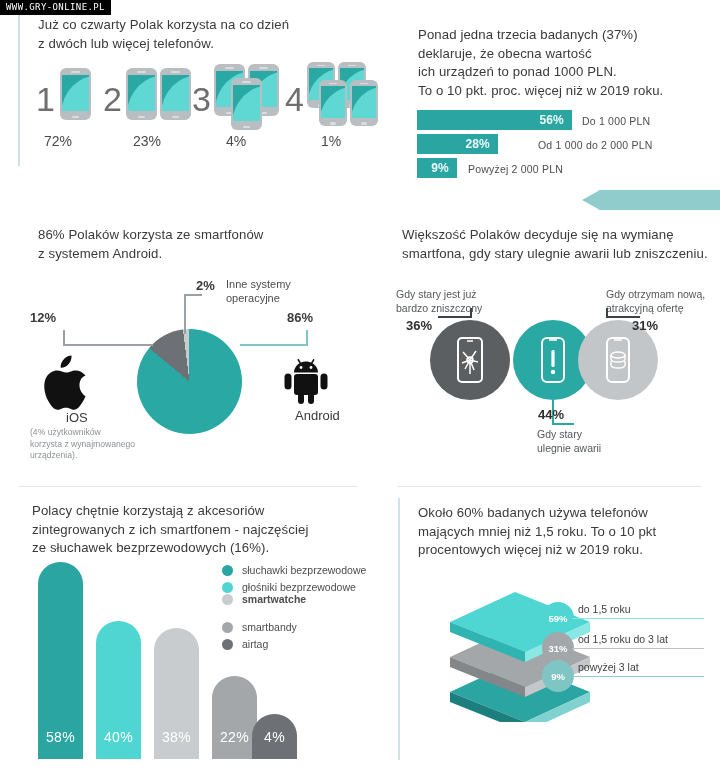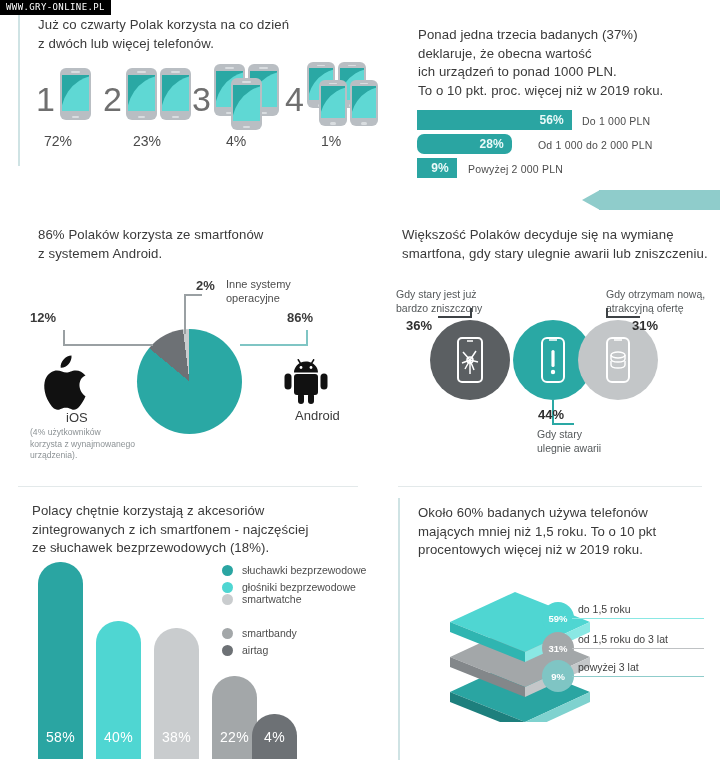--- a/index.html
+++ b/index.html
@@ -224,21 +224,21 @@
       <div>ich urządzeń to ponad 1000 PLN.</div>
       <div>To o 10 pkt. proc. więcej niż w 2019 roku.</div>
     </div>
 
     <div style="position:absolute;left:0;top:0;width:340px;height:180px;">
       <div class="hbar" style="left:37px;top:98px;width:155px;">
         <span>56%</span>
       </div>
       <div class="hblabel" style="left:202px;top:103px;">Do 1 000 PLN</div>
 
-      <div class="hbar" style="left:37px;top:122px;width:95px;border-radius:7px;">
+      <div class="hbar" style="left:37px;top:122px;width:81px;">
         <span>28%</span>
       </div>
       <div class="hblabel" style="left:158px;top:127px;">Od 1 000 do 2 000 PLN</div>
 
       <div class="hbar" style="left:37px;top:146px;width:40px;">
         <span>9%</span>
       </div>
       <div class="hblabel" style="left:88px;top:151px;">Powyżej 2 000 PLN</div>
     </div>
   </div>
@@ -365,33 +365,33 @@
     <div class="circPct" style="left:252px;top:118px;">31%</div>
   </div>
 
   <div class="hrule" style="left:18px;top:486px;width:340px;"></div>
   <div class="hrule" style="left:398px;top:486px;width:304px;"></div>
 
   <div class="panel" style="left:0;top:486px;width:380px;height:291px;">
     <div class="head" style="position:absolute;left:32px;top:16px;width:330px;">
       <div>Polacy chętnie korzystają z akcesoriów</div>
       <div>zintegrowanych z ich smartfonem - najczęściej</div>
-      <div>ze słuchawek bezprzewodowych (18%).</div>
+      <div>ze słuchawek bezprzewodowych (16%).</div>
     </div>
 
     <div style="position:absolute;left:222px;top:78px;">
       <div class="legrow" style="position:relative;left:0;top:0;margin-bottom:5px;">
         <span class="legdot" style="background:#2aa5a2;"></span>
         <span class="legtxt">słuchawki bezprzewodowe</span>
       </div>
       <div class="legrow" style="position:relative;">
         <span class="legdot" style="background:#4fd6d2;"></span>
         <span class="legtxt">głośniki bezprzewodowe</span>
       </div>
-      <div class="legrow" style="position:relative;margin-bottom:22px;">
+      <div class="legrow" style="position:relative;margin-bottom:16px;font-weight:bold;">
         <span class="legdot" style="background:#c9ccce;"></span>
         <span class="legtxt">smartwatche</span>
       </div>
       <div class="legrow" style="position:relative;margin-bottom:5px;">
         <span class="legdot" style="background:#a3a7a9;"></span>
         <span class="legtxt">smartbandy</span>
       </div>
       <div class="legrow" style="position:relative;">
         <span class="legdot" style="background:#6d7175;"></span>
         <span class="legtxt">airtag</span>

